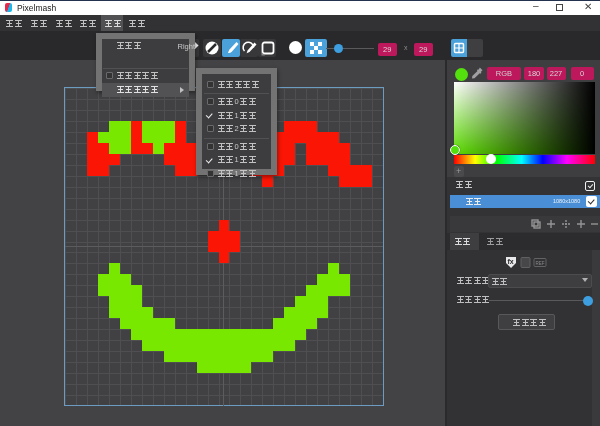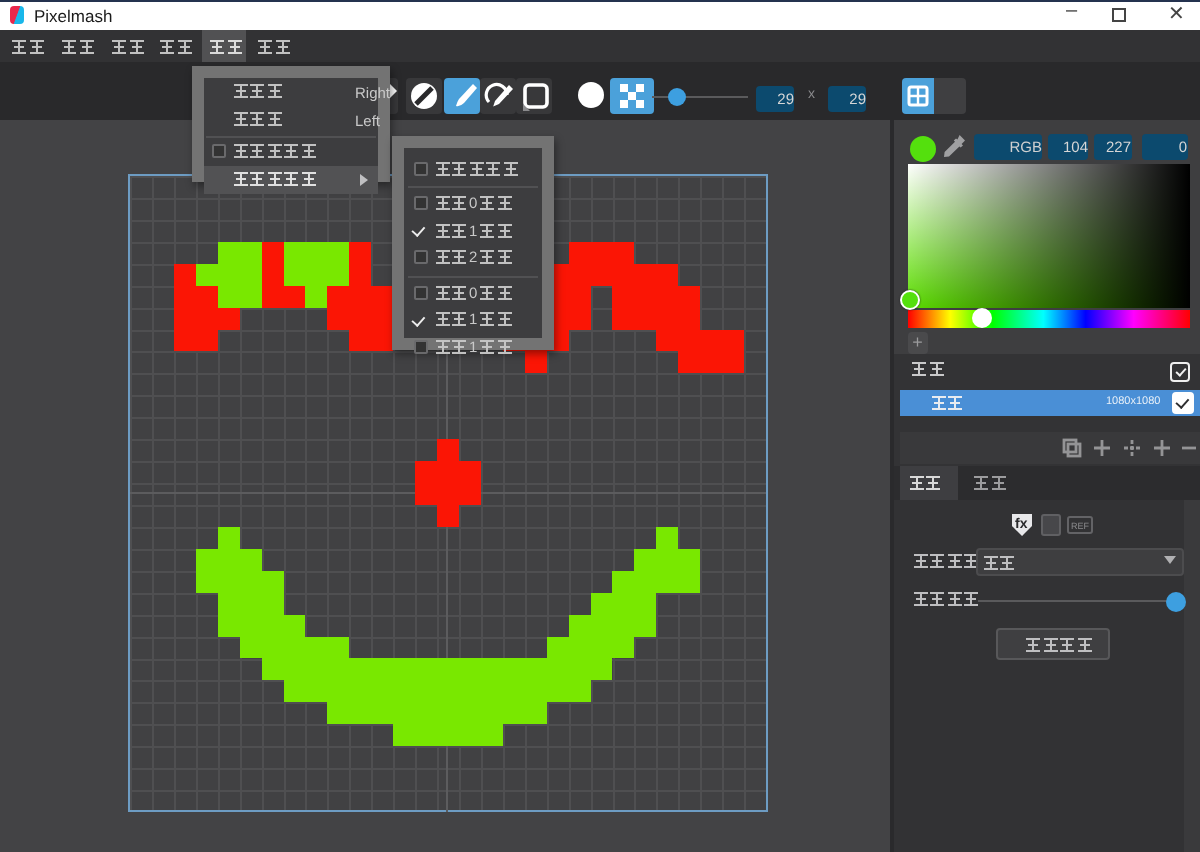--- a/index.html
+++ b/index.html
@@ -28,21 +28,21 @@
 #main{left:0;top:60px;width:600px;height:366px;background:#434345}
 #canvas{left:64px;top:87px;width:320px;height:319px;border:1px solid #6d9cc3;background:#414143;
 background-image:repeating-linear-gradient(to right,#4f4f51 0,#4f4f51 1px,transparent 1px,transparent 10.966px),repeating-linear-gradient(to bottom,#4f4f51 0,#4f4f51 1px,transparent 1px,transparent 10.966px)}
 
 #rpanel{left:447px;top:60px;width:153px;height:366px;background:#323234}
 #rdiv{left:445px;top:60px;width:2px;height:366px;background:#2a2a2c}
 #picker{left:447px;top:60px;width:153px;height:117px;background:#3e3e40}
 #gradw{left:453.5px;top:82px;width:141px;height:71.5px;background:linear-gradient(to bottom,#fff,rgba(255,255,255,0))}
 #gradb{left:453.5px;top:82px;width:141px;height:71.5px;background:linear-gradient(to right,rgba(0,0,0,0),#000)}
 #hue{left:453.5px;top:154.5px;width:141px;height:9px;background:linear-gradient(to right,#f00,#ff0 15%,#0f0 30%,#0ff 48%,#00f 63%,#f0f 80%,#f00)}
-.vbox{position:absolute;background:#0c4a6e;border-radius:2px;color:#d6d6d6;font-size:7.5px;text-align:right;line-height:13px;height:13.5px;top:66.5px}
+.vbox{position:absolute;background:#be185d;border-radius:2px;color:#d6d6d6;font-size:7.5px;text-align:center;line-height:13px;height:13.5px;top:66.5px}
 #lay{left:447px;top:177px;width:153px;height:56px;background:#333335}
 #bluerow{left:449.5px;top:194.5px;width:150.5px;height:13.5px;background:#4a8fd6}
 #iconstrip{left:449.5px;top:215.5px;width:150.5px;height:16px;background:#39393b}
 #tabbar{left:447px;top:233px;width:153px;height:17px;background:#2c2c2e}
 #tabsel{left:449.5px;top:233px;width:29px;height:17px;background:#3e3e41}
 #lower{left:447px;top:250px;width:153px;height:176px;background:#323234}
 #dropdown{left:487.5px;top:274px;width:104px;height:14px;background:#3e3e40;border:1px solid #4c4c4e;border-radius:2px}
 #fxbtn{left:498px;top:313.5px;width:57px;height:16px;background:#3f3f41;border:1px solid #58585a;border-radius:2px;text-align:center}
 
 .menu{position:absolute;background:#3d3d3f;border:6px solid #737373;box-shadow:1px 2px 4px rgba(0,0,0,.4);color:#c9c9c9;z-index:50}
@@ -258,21 +258,21 @@
   </svg>
 
 <div class="abs" id="rpanel"></div>
 <div class="abs" id="rdiv"></div>
 <div class="abs" id="picker"></div>
 <div class="abs" style="left:454.5px;top:67.5px;width:13px;height:13px;border-radius:50%;background:#54e00d"></div>
 <svg class="abs" style="left:470px;top:66px" width="14" height="15" viewBox="0 0 14 15">
  <path d="M9.8 1.5 L12.5 4.2 L10.8 6 L11.5 6.7 L10.3 7.8 L9.7 7.2 L4.5 12.3 L2 12.5 L2.3 10 L7.5 4.9 L6.9 4.3 L8 3.2 L8.7 3.8 Z" fill="#a0a0a2"></path>
 </svg>
 <div class="abs vbox" style="left:487px;width:34px;color:#d0d0d0">RGB</div>
-<div class="abs vbox" style="left:524px;width:20px">104</div>
+<div class="abs vbox" style="left:524px;width:20px">180</div>
 <div class="abs vbox" style="left:546.5px;width:19px">227</div>
 <div class="abs vbox" style="left:570.5px;width:23px">0</div>
 <div class="abs" style="left:453.5px;top:82px;width:141px;height:71.5px;background:#5bdc00"></div>
 <div class="abs" id="gradw"></div>
 <div class="abs" id="gradb" style="background:linear-gradient(to right,rgba(0,0,0,0),#000)"></div>
 <div class="abs" id="hue"></div>
 <div class="abs" style="left:450px;top:144.5px;width:10px;height:10px;border-radius:50%;background:#54e00d;border:1.5px solid #fff;box-shadow:0 0 1px #222"></div>
 <div class="abs" style="left:486px;top:154px;width:10px;height:10px;border-radius:50%;background:#fff"></div>
 <div class="abs" style="left:453.5px;top:166px;width:10.5px;height:10.5px;background:#4a4a4c;border-radius:2px;color:#9a9a9c;font-size:9px;line-height:10px;text-align:center">+</div>
 <div class="abs" id="lay"></div>
@@ -351,28 +351,20 @@
 
 <div class="menu" id="m1">
  <div class="mrow" style="top:0px">
       <span class="mtx" style="left:15px;top:3px">
         <i class="z"></i>
         <i class="z"></i>
         <i class="z"></i>
       </span>
       <span class="mtx" style="left:76px;top:3px">Right</span>
     </div>
- <div class="mrow" style="top:13.5px">
-      <span class="mtx" style="left:15px;top:3px">
-        <i class="z"></i>
-        <i class="z"></i>
-        <i class="z"></i>
-      </span>
-      <span class="mtx" style="left:76px;top:3px">Left</span>
-    </div>
  <div class="msep" style="top:29px"></div>
  <div class="mrow" style="top:30px">
       <span class="cb" style="left:4px;top:3px"></span>
       <span class="mtx" style="left:15px;top:3px">
         <i class="z"></i>
         <i class="z"></i>
         <i class="z"></i>
         <i class="z"></i>
         <i class="z"></i>
       </span>

